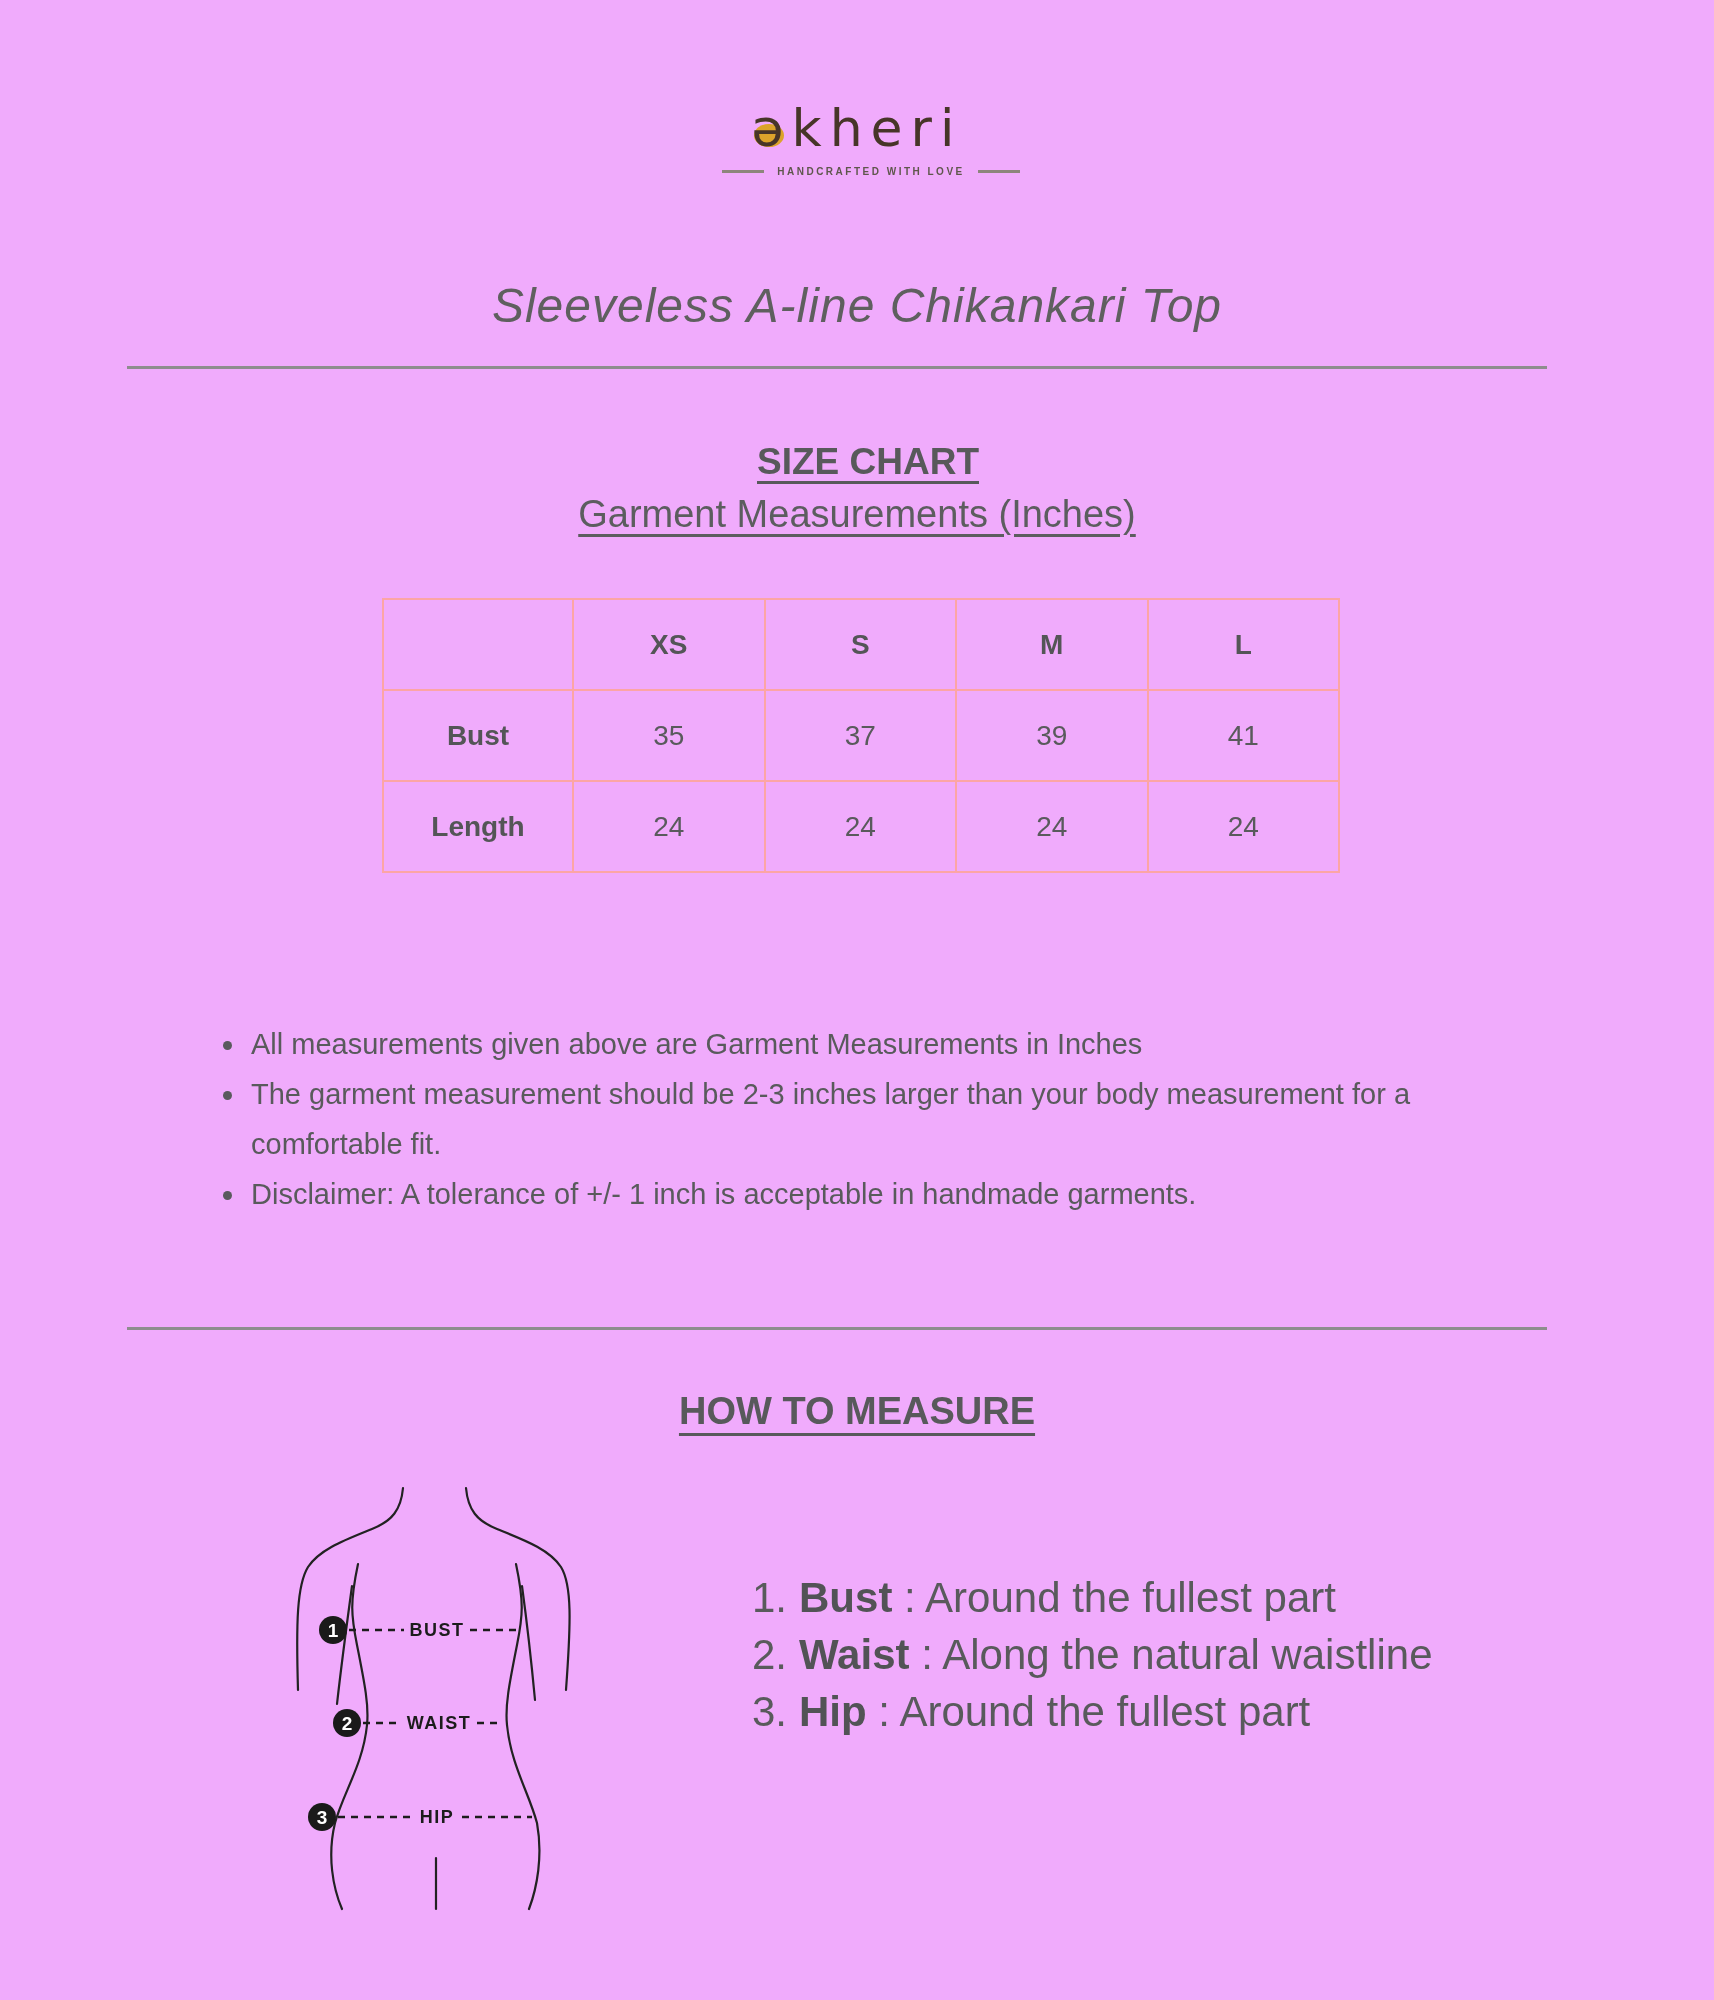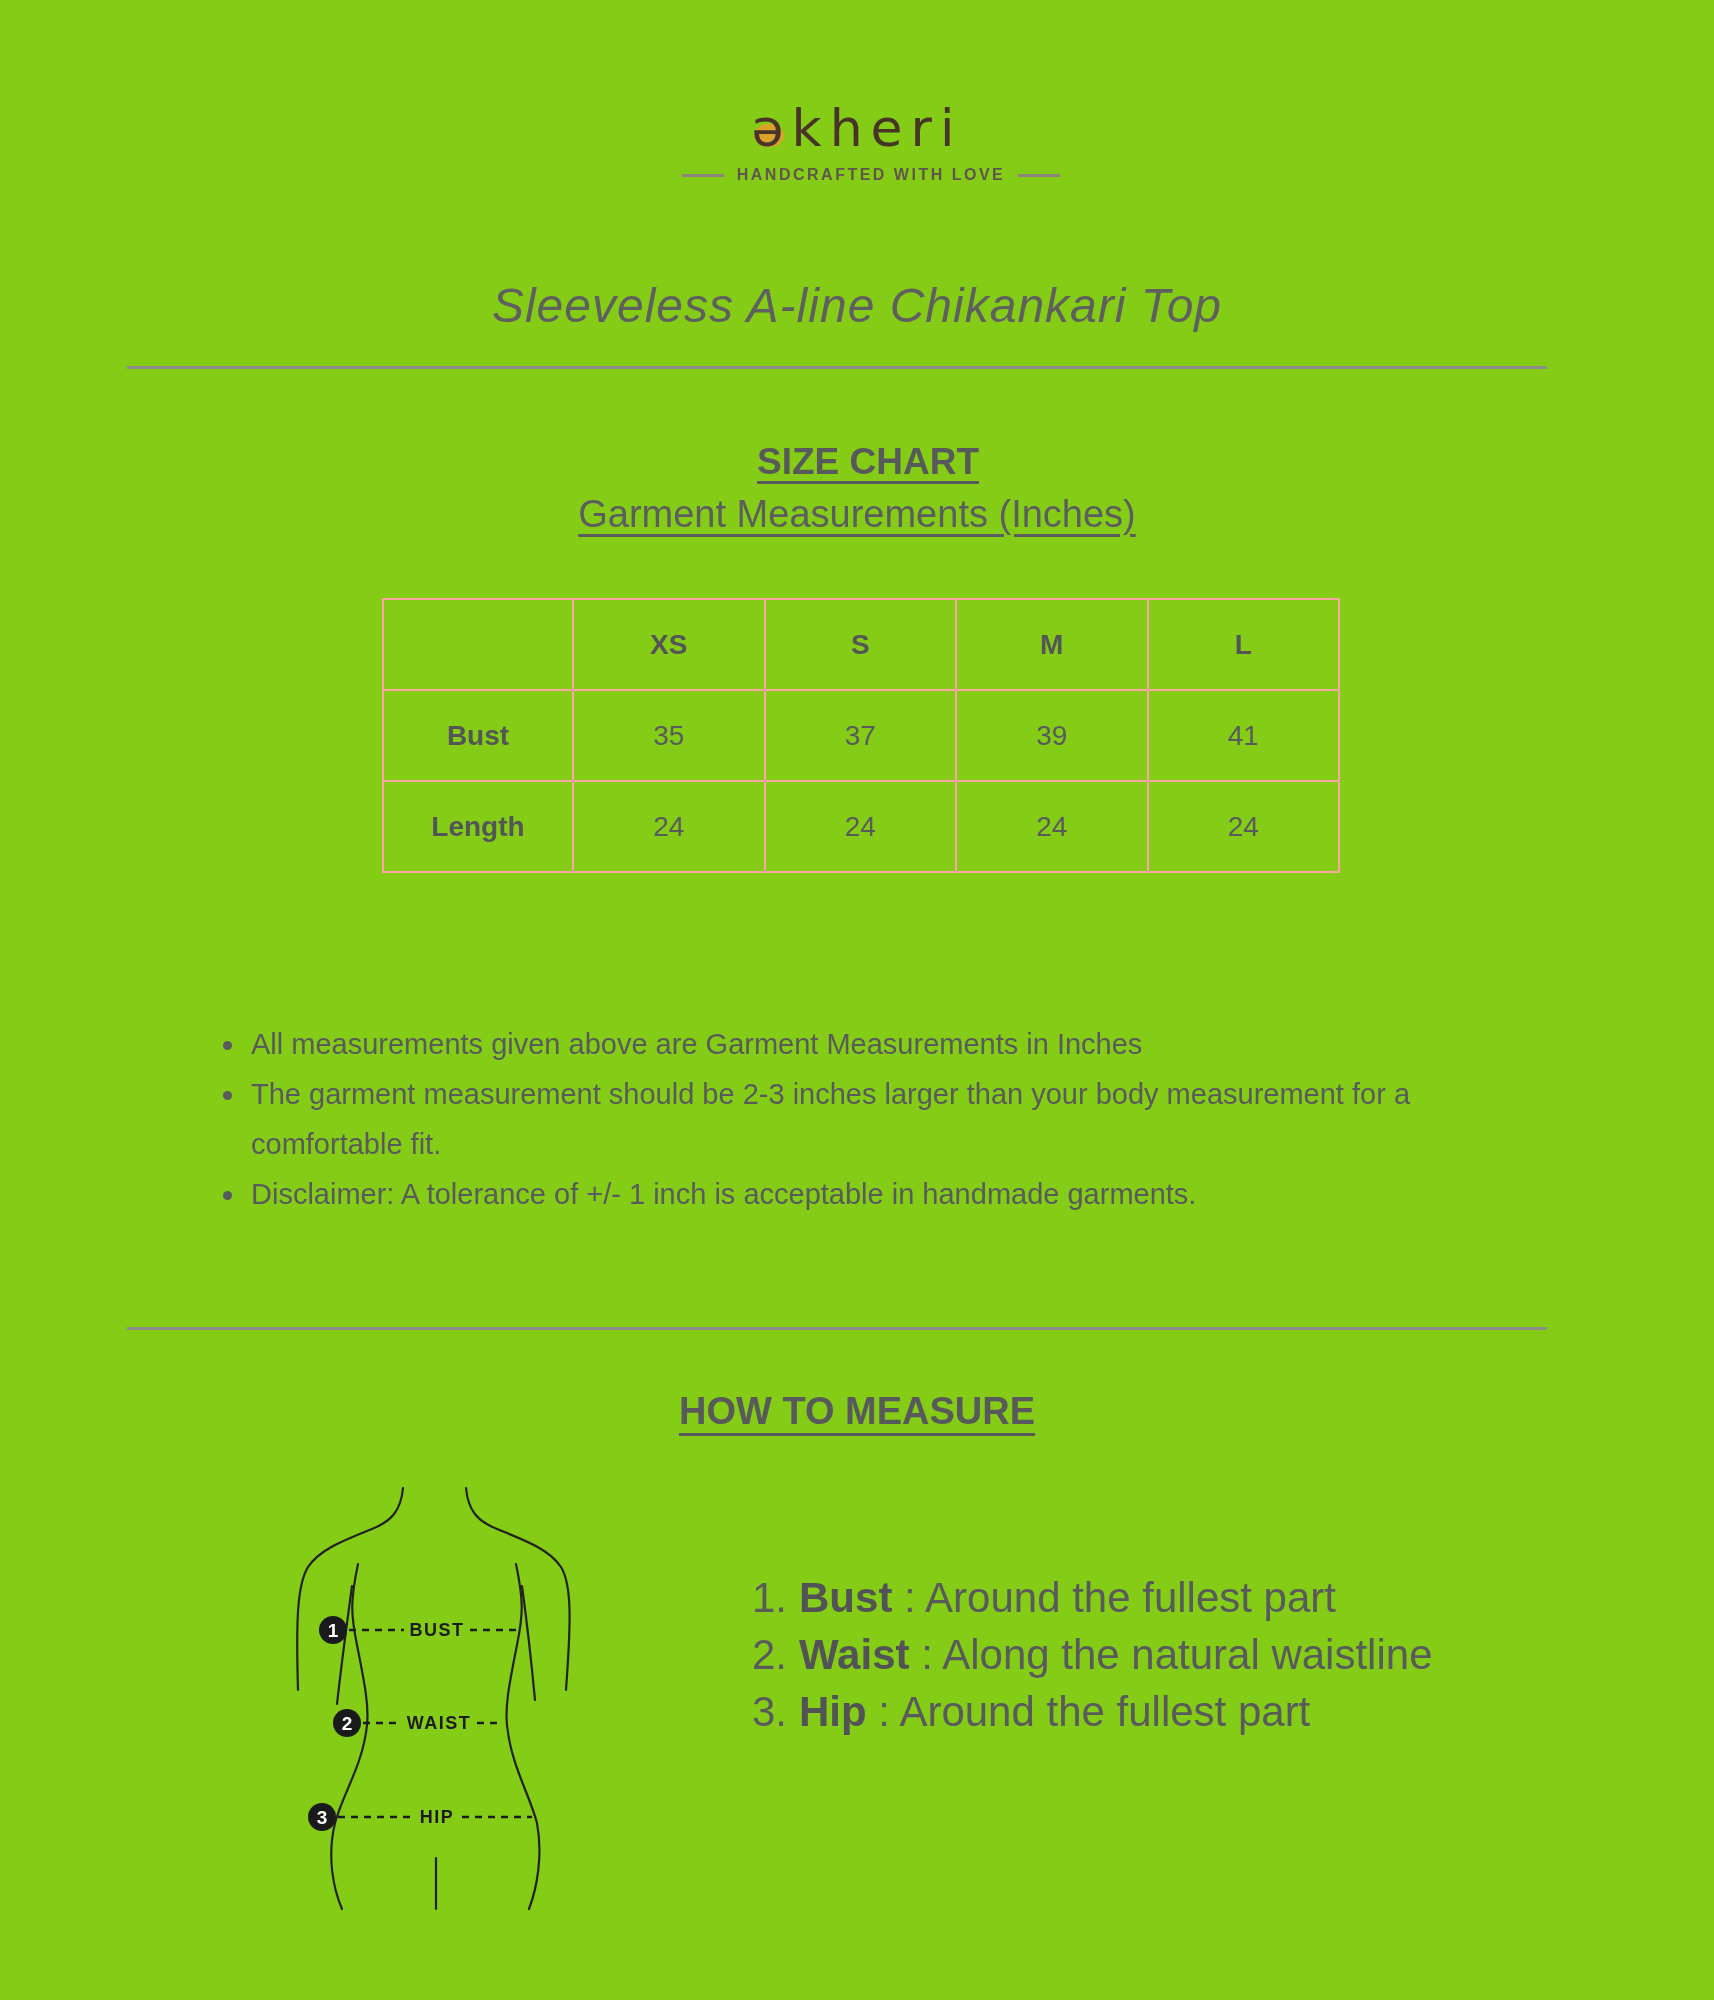--- a/index.html
+++ b/index.html
@@ -1,36 +1,36 @@
 <!DOCTYPE html>
 <html><head>
 <meta charset="utf-8">
 <style>
   html,body { margin:0; padding:0; background:#ffffff; }
   .page {
     position:relative; width:1714px; height:2000px; margin:0 auto;
-    background:#84cc16; overflow:hidden;
+    background:#f0abfc; overflow:hidden;
     font-family:"Liberation Sans", sans-serif; color:#58595b;
   }
 
   
   .brand { position:absolute; top:102px; left:0; width:100%; text-align:center; }
   .logo {
     font-family:"DejaVu Sans", sans-serif; font-size:52px; letter-spacing:8px;
     color:#473528; font-weight:500; line-height:1;
   }
   .schwa { position:relative; display:inline-block; }
   .schwa .gold {
     position:absolute; left:2px; bottom:7px; width:30px; height:23px;
     background:#dca32b; border-radius:50%;
   }
   .schwa .ch { position:relative; }
   .tagline {
     margin-top:12px; display:flex; justify-content:center; align-items:center; gap:13px;
-    font-size:16px; font-weight:bold; letter-spacing:2.5px; color:#5f564c;padding-left:28px;
+    font-size:10px; font-weight:bold; letter-spacing:2.5px; color:#5f564c;padding-left:28px;
   }
   .tl-line { width:42px; height:3px; background:#8d857c; }
 
   
   .product-title {
     position:absolute; top:278px; left:0; width:100%; margin:0; text-align:center;
     font-size:48px; font-style:italic; font-weight:400; color:#5f5f5f; letter-spacing:1px;
   }
 
   .divider { position:absolute; left:127px; width:1420px; height:3px; background:#8d8d8d; }

